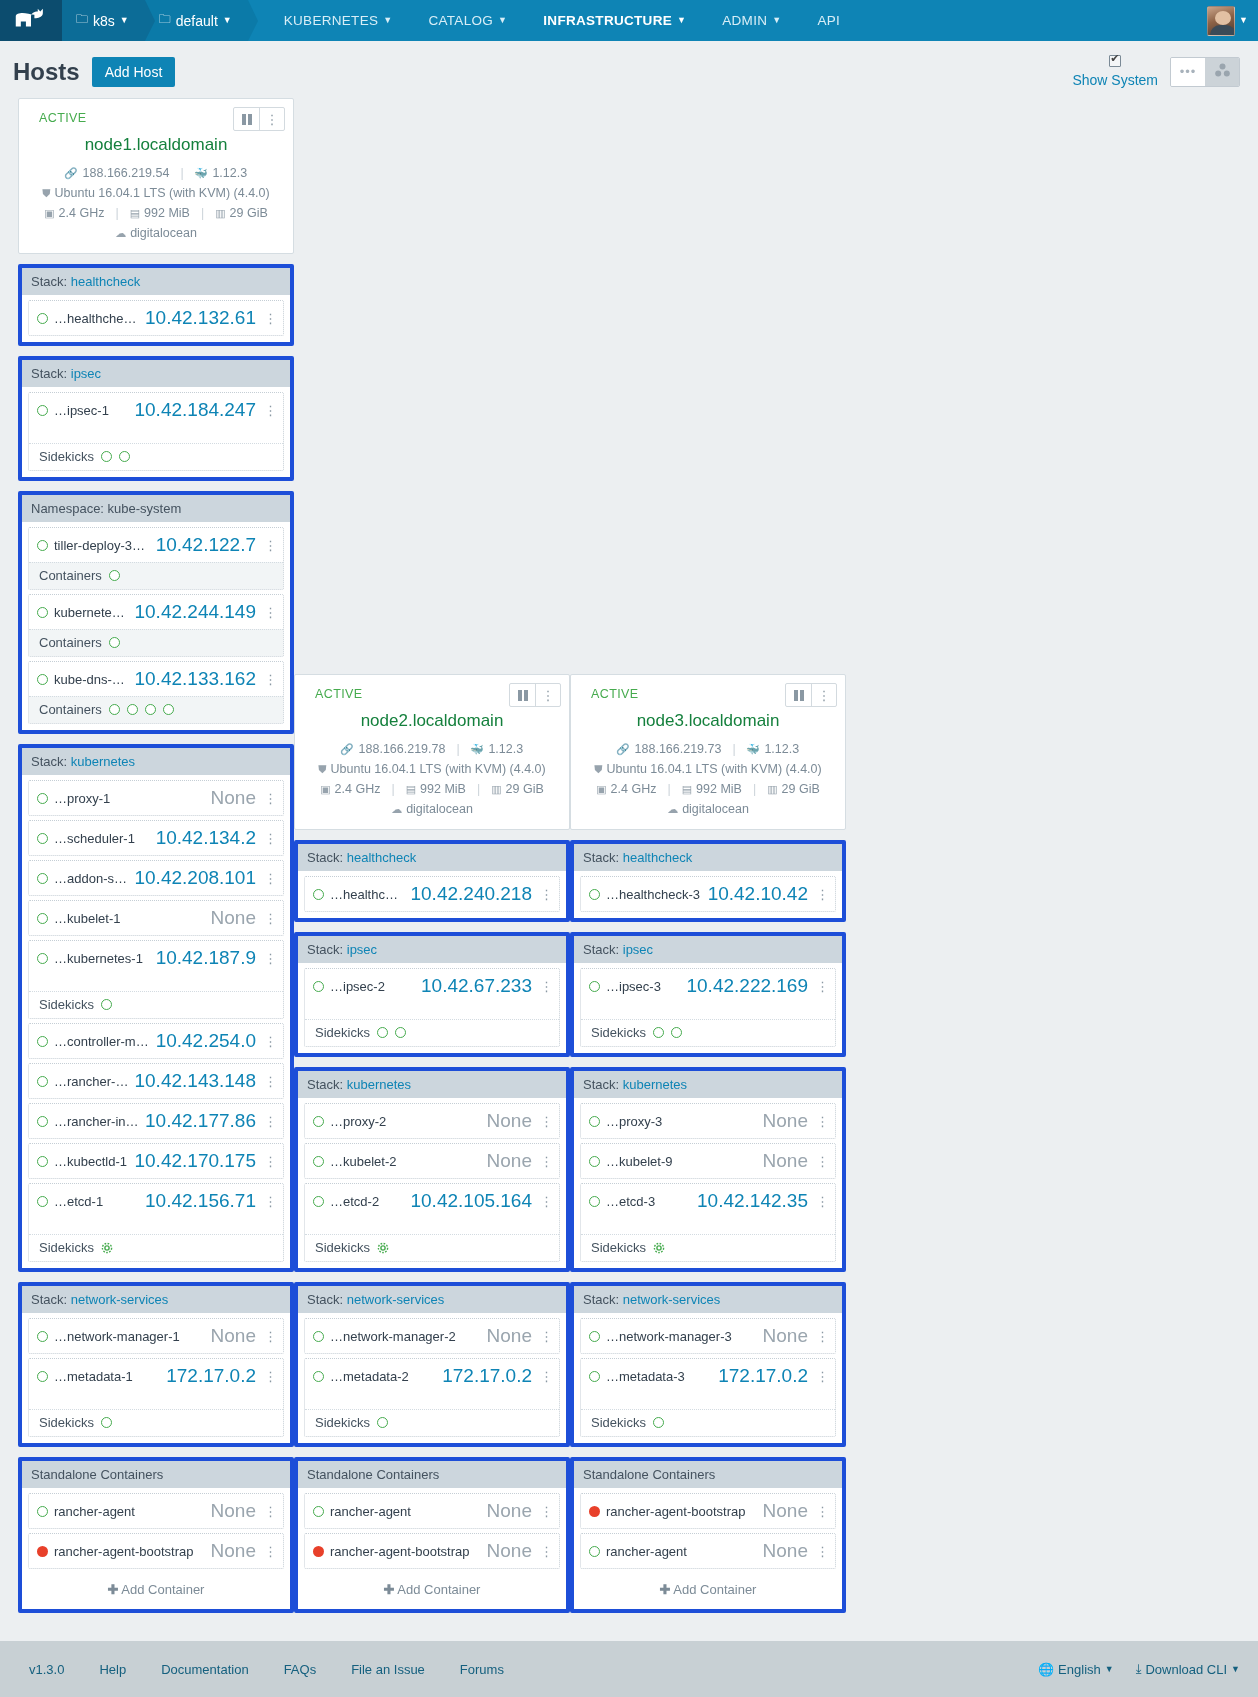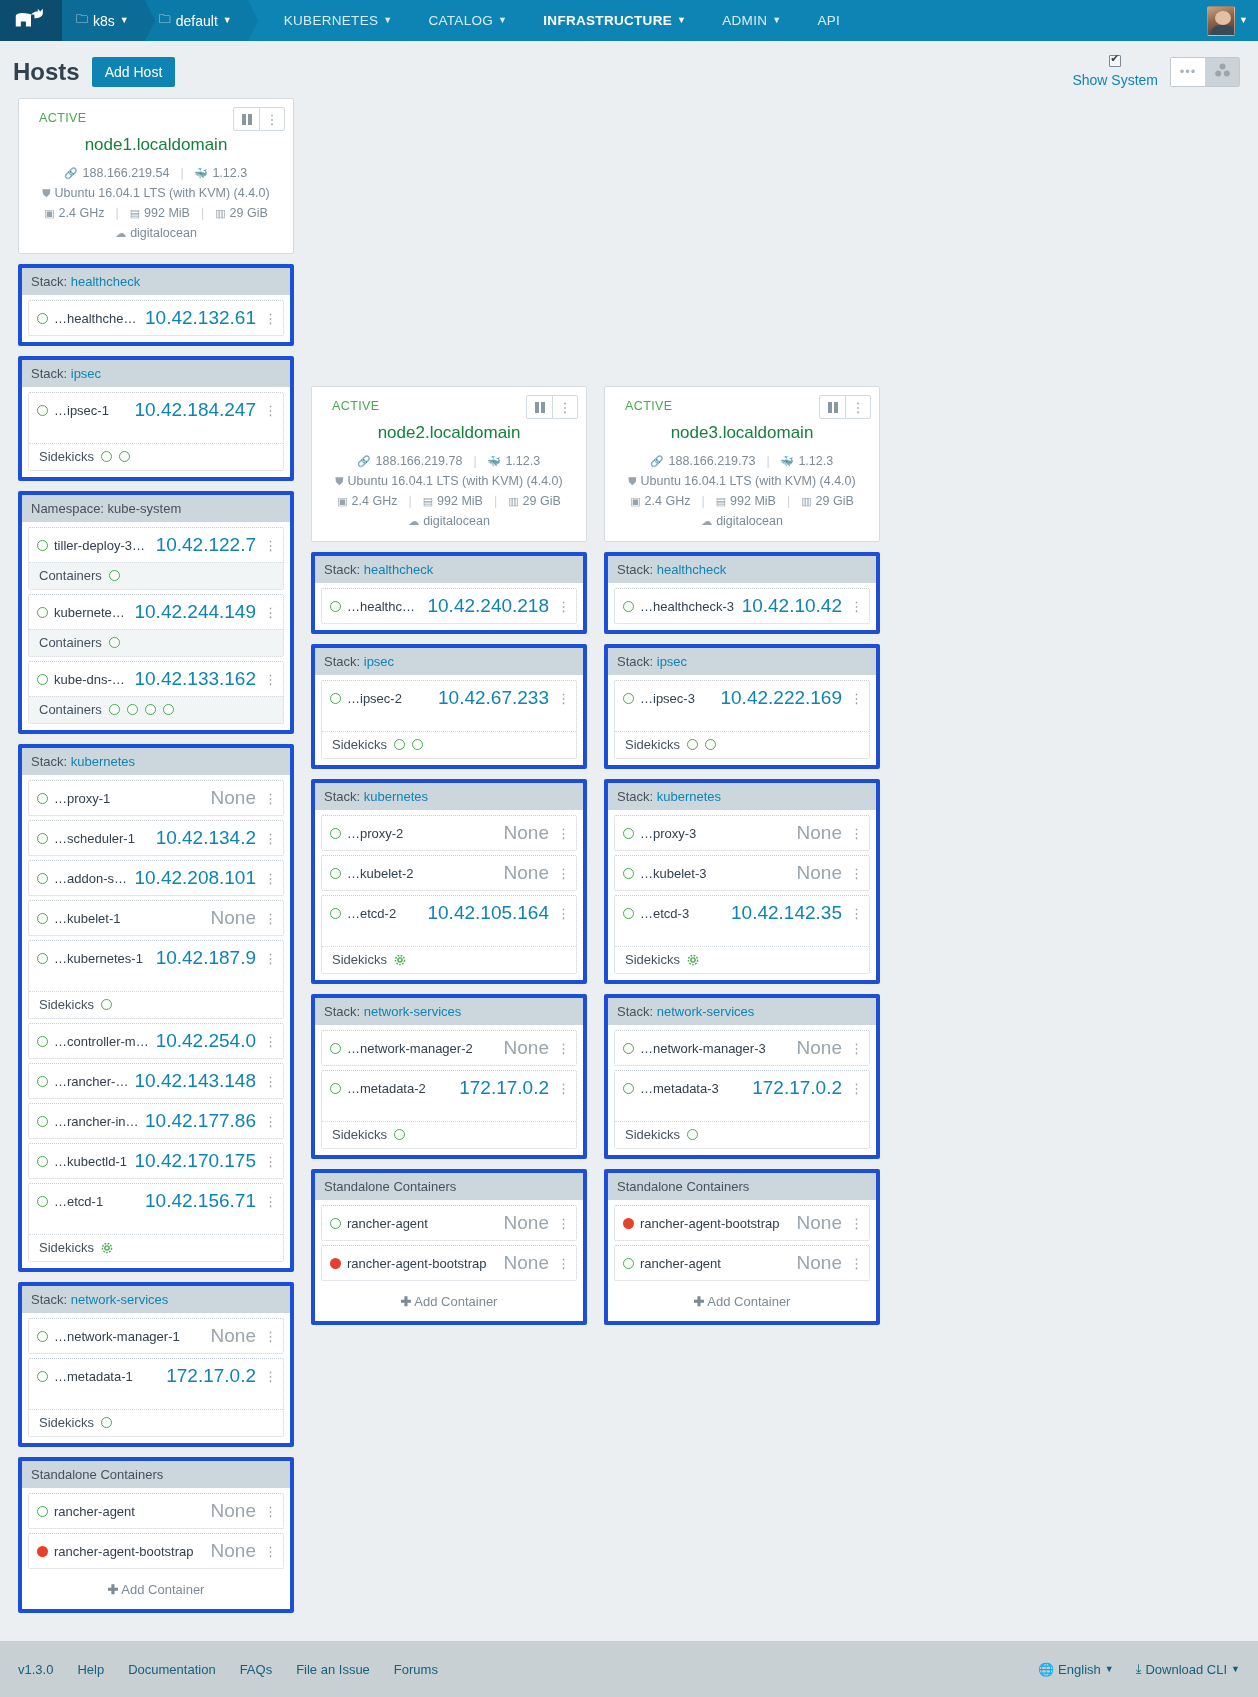--- a/index.html
+++ b/index.html
@@ -88,21 +88,21 @@
   .viewtoggle { display:flex; border:1px solid #c2cad1; border-radius:2px; overflow:hidden; }
   .viewtoggle div {
     width:34px; height:28px; display:flex; align-items:center; justify-content:center;
     cursor:pointer; background:#fff;
   }
   .viewtoggle div.on { background:#ccd3d8; }
   .dots-ico { letter-spacing:1px; color:#a8b2bb; font-size:13px; }
   .grp-ico { color:#9aa5ae; }
 
   
-  .columns { display:flex; gap:17px; padding:0 18px; align-items:center; }
+  .columns { display:flex; padding:0 18px; align-items:flex-end; }
   .col { width:276px; flex:0 0 276px; }
 
   .host-card {
     background:#fff; border:1px solid #d5dde2; border-radius:2px;
     padding:8px 8px 10px 8px;
   }
   .host-top { display:flex; align-items:flex-start; }
   .host-state { color:#46ab4e; font-size:12.5px; letter-spacing:.4px; padding:4px 0 0 12px; }
   .host-actions { margin-left:auto; display:flex; border:1px solid #d3dadf; border-radius:2px; }
   .host-actions > div {
@@ -167,21 +167,21 @@
     text-align:center; color:#7c8b97; font-size:13px; padding:9px 0 6px 0; cursor:pointer;
   }
   .add-container .plus { color:#7c8b97; font-weight:bold; }
 
   
   .footer {
     position:absolute; left:0; right:0; bottom:0; height:56px;
     background:#c8d0d4; display:flex; align-items:center; padding:0 18px;
     font-size:13px;
   }
-  .footer a { color:#15607f; text-decoration:none; margin-right:24px; cursor:pointer; }
+  .footer a { color:#15607f; text-decoration:none; margin-right:24px; cursor:pointer;margin-left:11px; }
   .footer .right { margin-left:auto; display:flex; gap:22px; }
   .footer .right a { display:inline-flex; align-items:center; gap:4px; margin:0; }
 </style>
 </head>
 <body>
 
 <div class="navbar">
   <div class="nav-logo">
     <span>
       <svg viewBox="0 0 40 26">
@@ -809,21 +809,21 @@
             <div class="svc-row">
               <span class="dot"></span>
               <span class="svc-name">…proxy-3</span>
               <span class="svc-ip none">None</span>
               <span class="svc-menu">⋮</span>
             </div>
           </div>
           <div class="svc">
             <div class="svc-row">
               <span class="dot"></span>
-              <span class="svc-name">…kubelet-3</span>
+              <span class="svc-name">…kubelet-9</span>
               <span class="svc-ip none">None</span>
               <span class="svc-menu">⋮</span>
             </div>
           </div>
           <div class="svc">
             <div class="svc-row">
               <span class="dot"></span>
               <span class="svc-name">…etcd-3</span>
               <span class="svc-ip">10.42.142.35</span>
               <span class="svc-menu">⋮</span>

